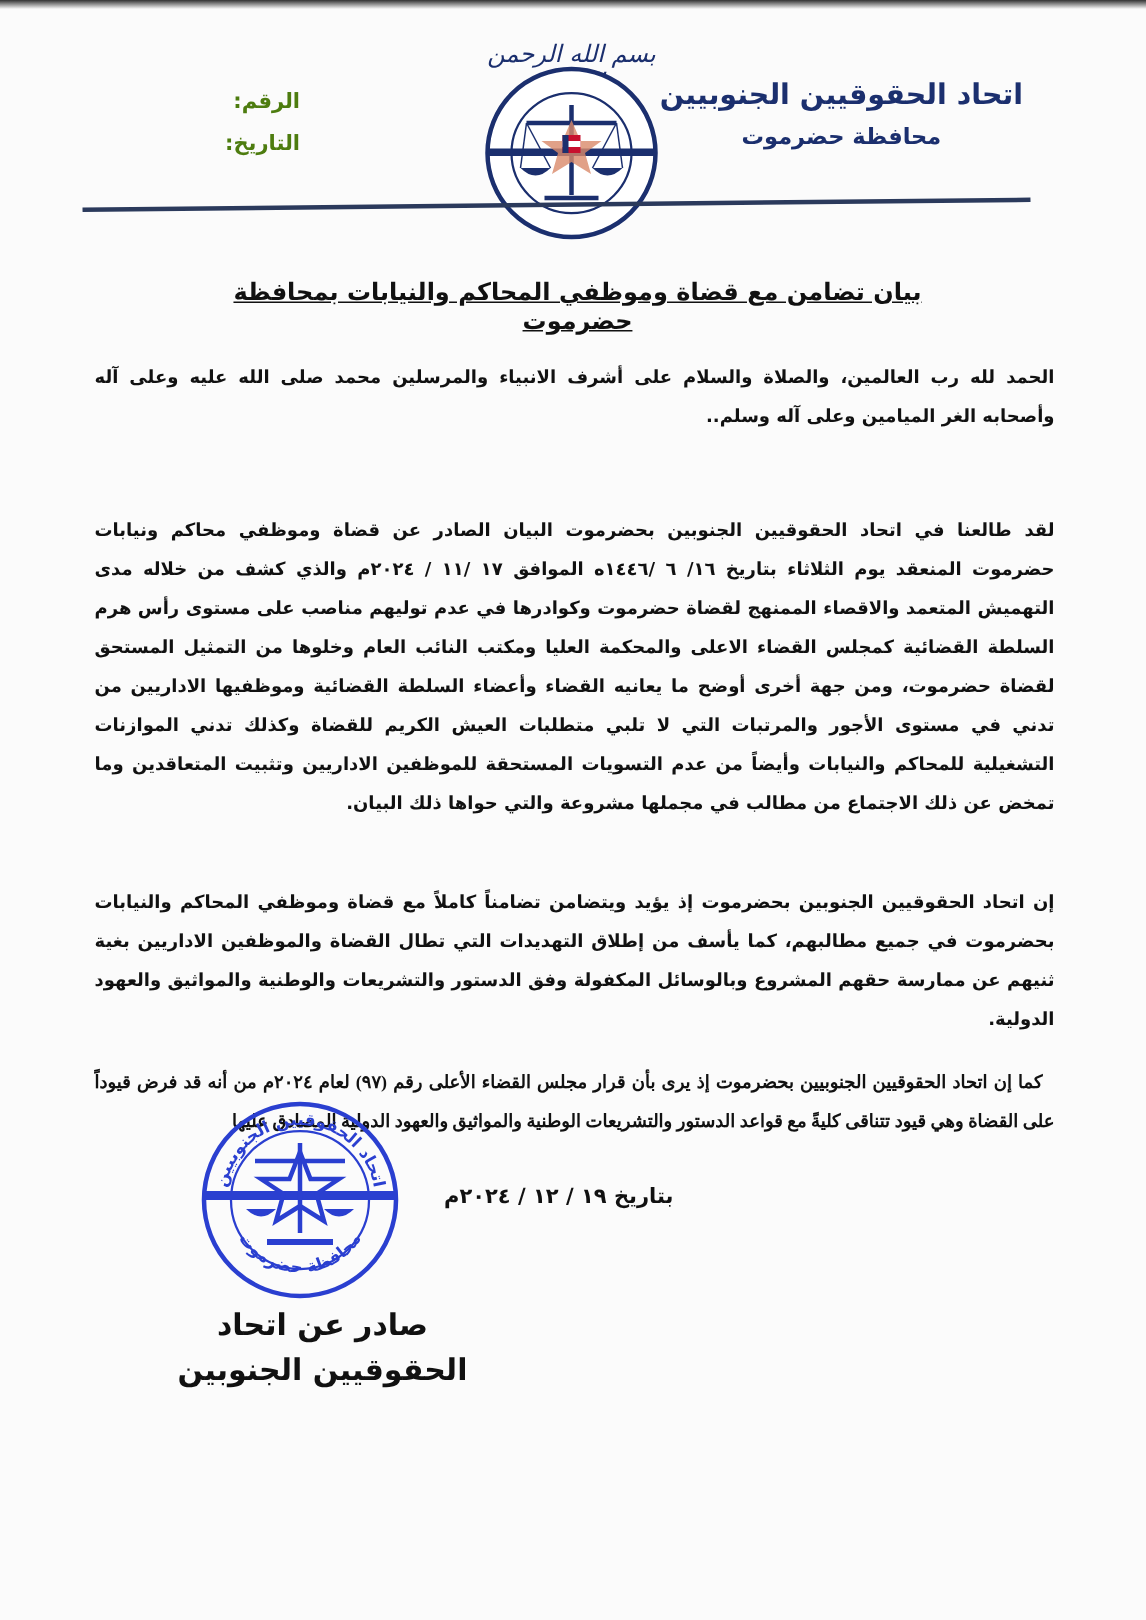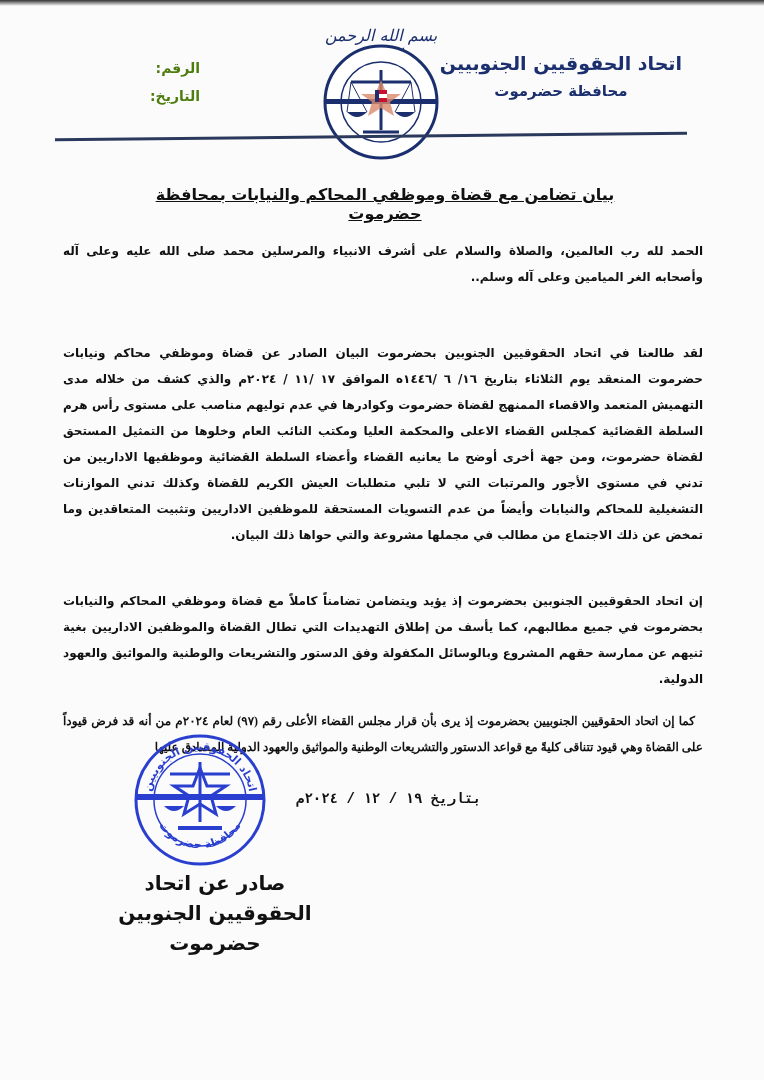--- a/index.html
+++ b/index.html
@@ -13,21 +13,21 @@
   .hdr-left span{display:block;font-weight:bold;font-size:14px;color:#4d7c0f;margin-bottom:12px;}
   .basmala{position:absolute;left:318px;top:26px;width:126px;text-align:center;font-size:16px;color:#1b2f6e;font-style:italic;direction:rtl;}
   .logo{position:absolute;left:321px;top:42px;width:120px;height:120px;}
   .hdr-rule{position:absolute;left:55px;top:135px;width:632px;height:3px;background:#2b3a5c;transform:rotate(-0.6deg);}
   .title{position:absolute;left:150px;top:185px;width:470px;text-align:center;direction:rtl;font-weight:bold;font-size:16px;text-decoration:underline;}
   .para{position:absolute;left:63px;width:640px;direction:rtl;text-align:justify;text-align-last:right;font-weight:bold;font-size:12px;line-height:26px;}
   .p1{top:238px;}
   .p2{top:296px;margin-top:44px;}
   .p3{top:548px;margin-top:40px;}
   .p4{top:708px;text-indent:8px;font-family:Liberation Serif, serif;}
-  .date{position:absolute;left:296px;top:790px;direction:rtl;font-weight:bold;font-size:14px;font-family:Liberation Mono, monospace;}
+  .date{position:absolute;left:296px;top:790px;direction:rtl;font-weight:bold;font-size:14px;}
   .stamp{position:absolute;left:132px;top:732px;width:136px;height:136px;}
   .issuer{position:absolute;left:100px;top:868px;width:230px;text-align:center;direction:rtl;font-weight:bold;font-size:20px;line-height:30px;}
   .issuer span{display:block;}
 </style>
 </head>
 <body>
 
 <div class="page">
   <div class="topshadow"></div>
 
@@ -88,15 +88,14 @@
     </text>
     <text font-size="11" font-weight="bold" fill="#2a3fd0" font-family="DejaVu Sans, sans-serif" direction="rtl">
       <textPath href="#stampBot" startOffset="50%" text-anchor="middle">محافظة حضرموت</textPath>
     </text>
   </svg>
 
   <div class="date">بتاريخ ١٩ / ١٢ / ٢٠٢٤م</div>
 
   <div class="issuer">
     <span>صادر عن اتحاد الحقوقيين الجنوبين</span>
-    <span>حضرموت</span>
   </div>
 </div>
 
 </body></html>

